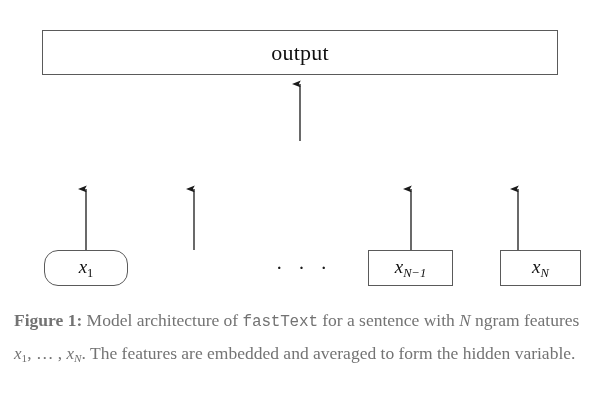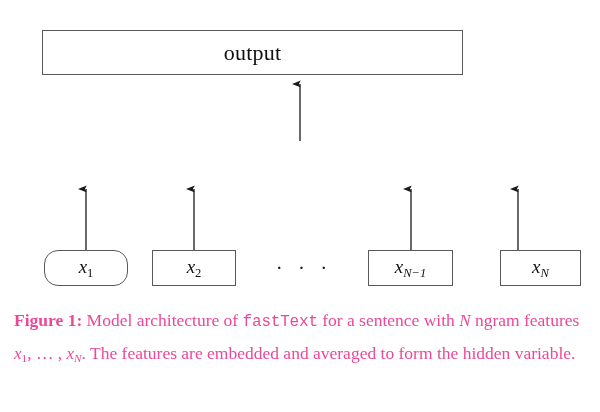--- a/index.html
+++ b/index.html
@@ -49,21 +49,21 @@
   }
 
   .layer-box {
     font-size: 22px;
     letter-spacing: 0.2px;
   }
 
   #output-box {
     left: 42px;
     top: 30px;
-    width: 421px;
+    width: 516px;
     height: 45px;
   }
 
   #hidden-box {
     left: 42px;
     top: 141px;
     width: 516px;
     height: 39px;
   }
 
@@ -107,21 +107,21 @@
   }
 
   
   #caption {
     position: absolute;
     left: 14px;
     top: 305px;
     width: 572px;
     font-size: 17.5px;
     line-height: 31px;
-    color: #ec4899;
+    color: #737373;
     text-align: left;
   }
   #caption .fig-label {
     font-weight: bold;
   }
   #caption .mono {
     font-family: "Liberation Mono", "DejaVu Sans Mono", monospace;
     font-size: 16px;
     letter-spacing: -0.2px;
   }
@@ -151,23 +151,20 @@
 
     <div id="output-box" class="node-box layer-box">
       <span>output</span>
     </div>
 
 
     <div id="input-box-1" class="node-box input-box">
       <span class="mvar"><span>x</span><sub>1</sub></span>
     </div>
 
-    <div id="input-box-2" class="node-box input-box">
-      <span class="mvar"><span>x</span><sub>2</sub></span>
-    </div>
 
     <div id="ellipsis">
       <span>· · ·</span>
     </div>
 
     <div id="input-box-3" class="node-box input-box">
       <span class="mvar"><span>x</span><sub><span class="it">N−1</span></sub></span>
     </div>
 
     <div id="input-box-4" class="node-box input-box">

